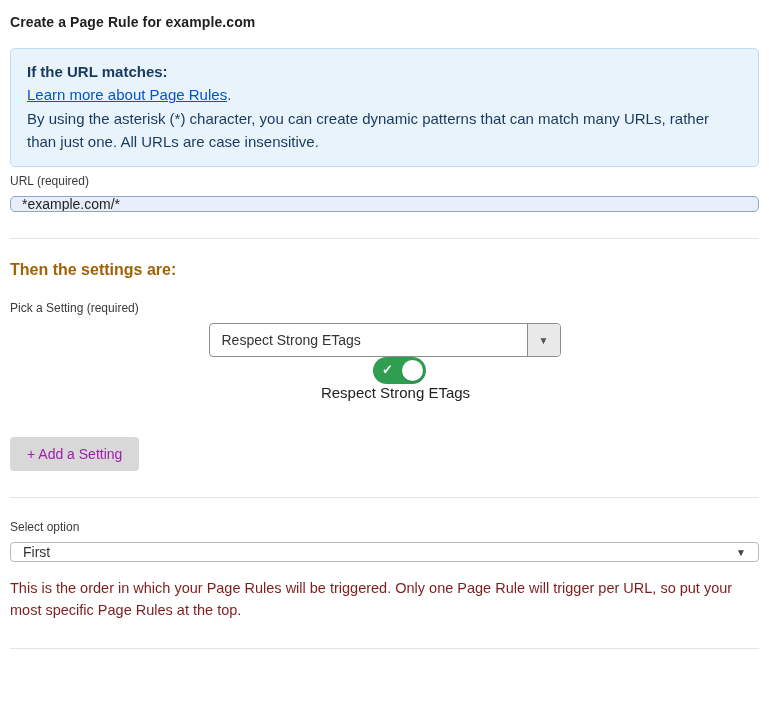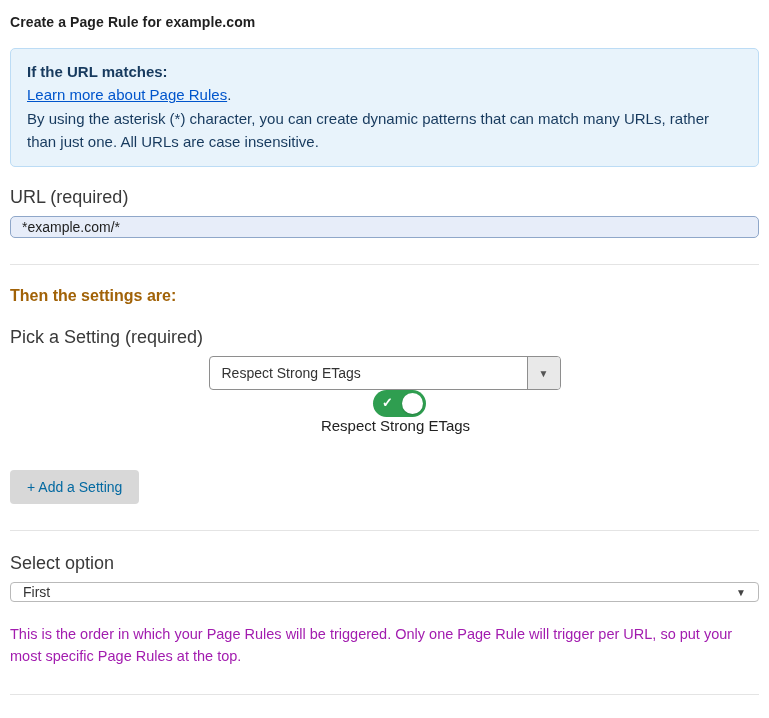--- a/index.html
+++ b/index.html
@@ -23,40 +23,40 @@
   }
 
   .info-box {
     background: #e8f3fb;
     border: 1px solid #bcdcf5;
     border-radius: 5px;
     padding: 11px 16px 13px 16px;
     color: #173a5e;
     font-size: 15px;
     line-height: 1.55;
-    margin-bottom: 20px;
+    margin-bottom: 7px;
   }
   .info-box .info-heading { font-weight: 700; }
   .info-box a {
     color: #0055cc;
     text-decoration: underline;
     cursor: pointer;
   }
   .info-box .link-suffix { color: #173a5e; }
 
   .field-label {
-    font-size: 18px;
+    font-size: 12px;
     color: #3a3a3a;
     margin: 0 0 8px 0;
   }
 
   .url-input {
     display: block;
     width: 100%;
-    height: 22px;
+    height: 16px;
     background: #e7edf9;
     border: 1px solid #8fa7c9;
     border-radius: 5px;
     padding: 0 11px;
     font-size: 14px;
     color: #1f1f1f;
     font-family: "Liberation Sans", sans-serif;
     outline: none;
   }
 
@@ -140,21 +140,21 @@
     color: #222222;
   }
 
   .add-setting-btn {
     margin-top: 36px;
     background: #d8d8d8;
     border: none;
     border-radius: 4px;
     padding: 9px 17px;
     font-size: 14px;
-    color: #0369a1;
+    color: #a21caf;
     font-family: "Liberation Sans", sans-serif;
     cursor: pointer;
     text-align: right;
   }
 
   .order-select {
     width: 100%;
     height: 20px;
     border: 1px solid #b9b9b9;
     border-radius: 4px;
@@ -164,23 +164,23 @@
     justify-content: space-between;
     padding: 0 12px;
     font-size: 14px;
     color: #333333;
     cursor: pointer;
   }
   .order-select .caret { font-size: 10px; color: #444444; }
 
   .help-text {
     font-size: 14.5px;
-    color: #a21caf;
+    color: #7f1d1d;
     line-height: 1.5;
-    margin-top: 22px;
+    margin-top: 16px;
   }
 </style>
 </head>
 <body>
 
 <div class="container">
 
   <h1 class="page-title">Create a Page Rule for example.com</h1>
 
   <div class="info-box">

